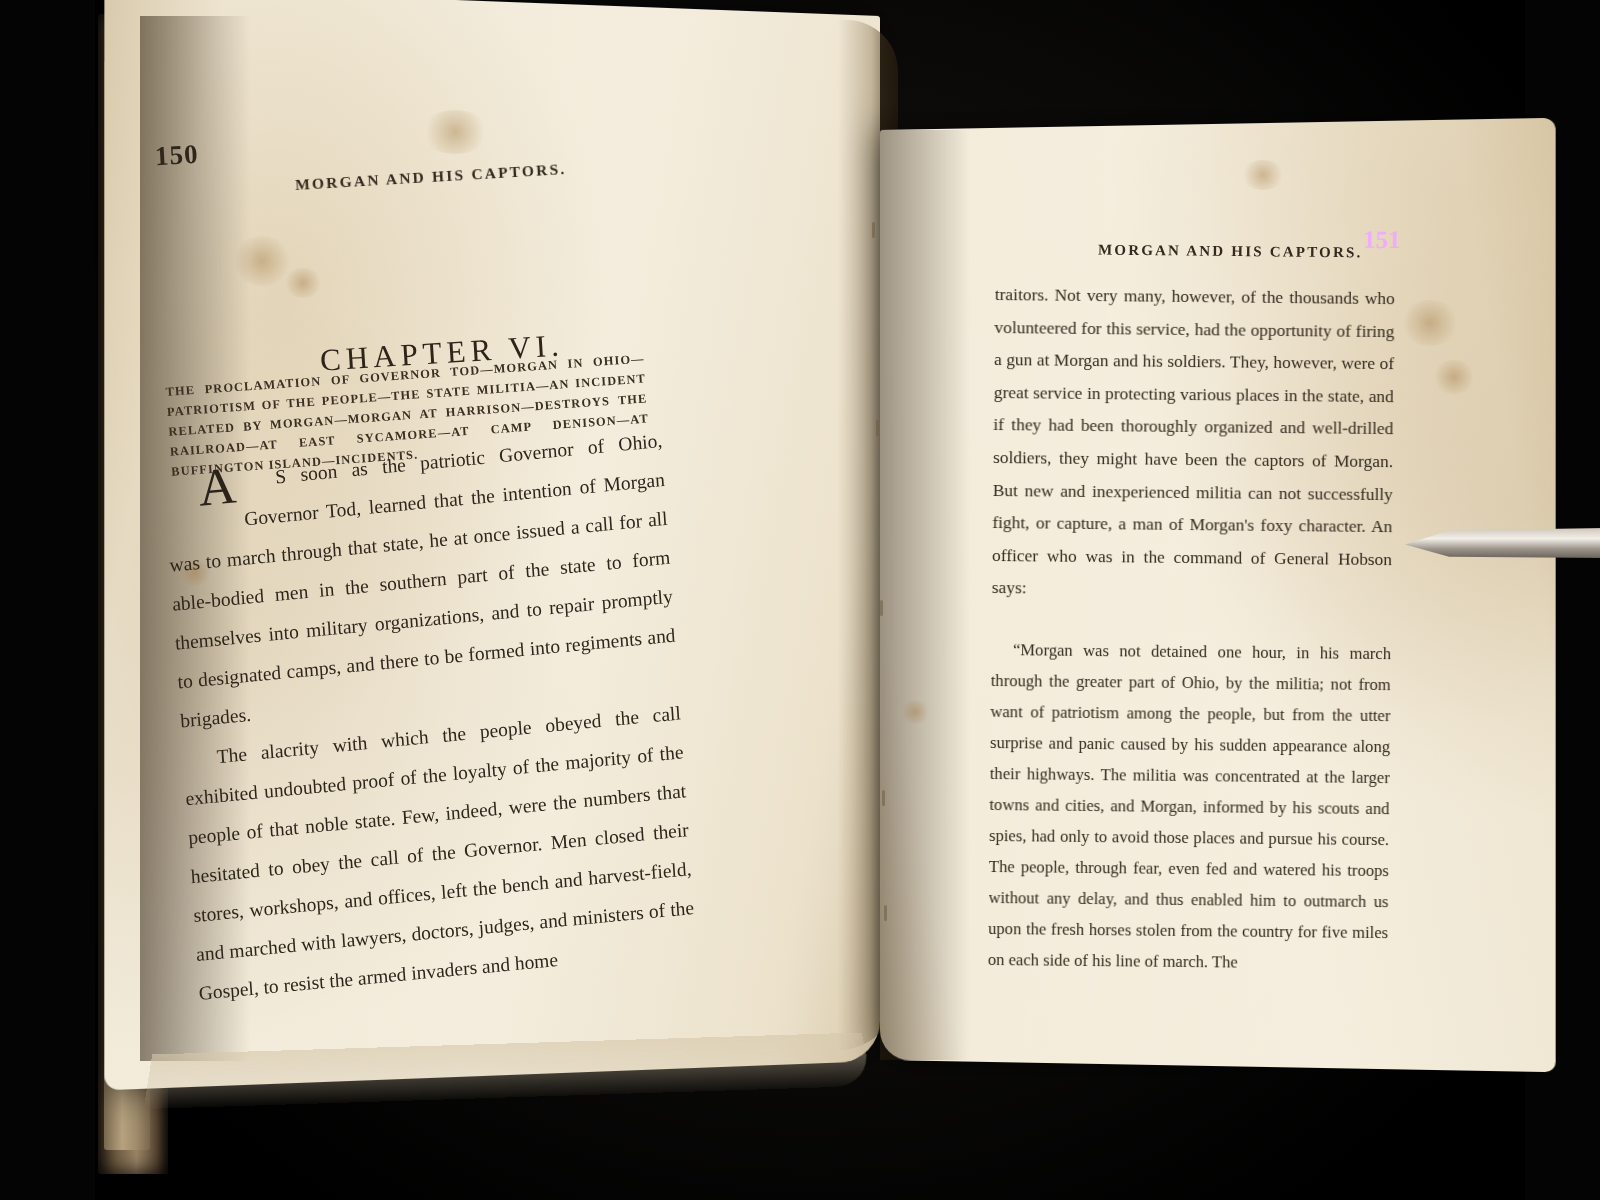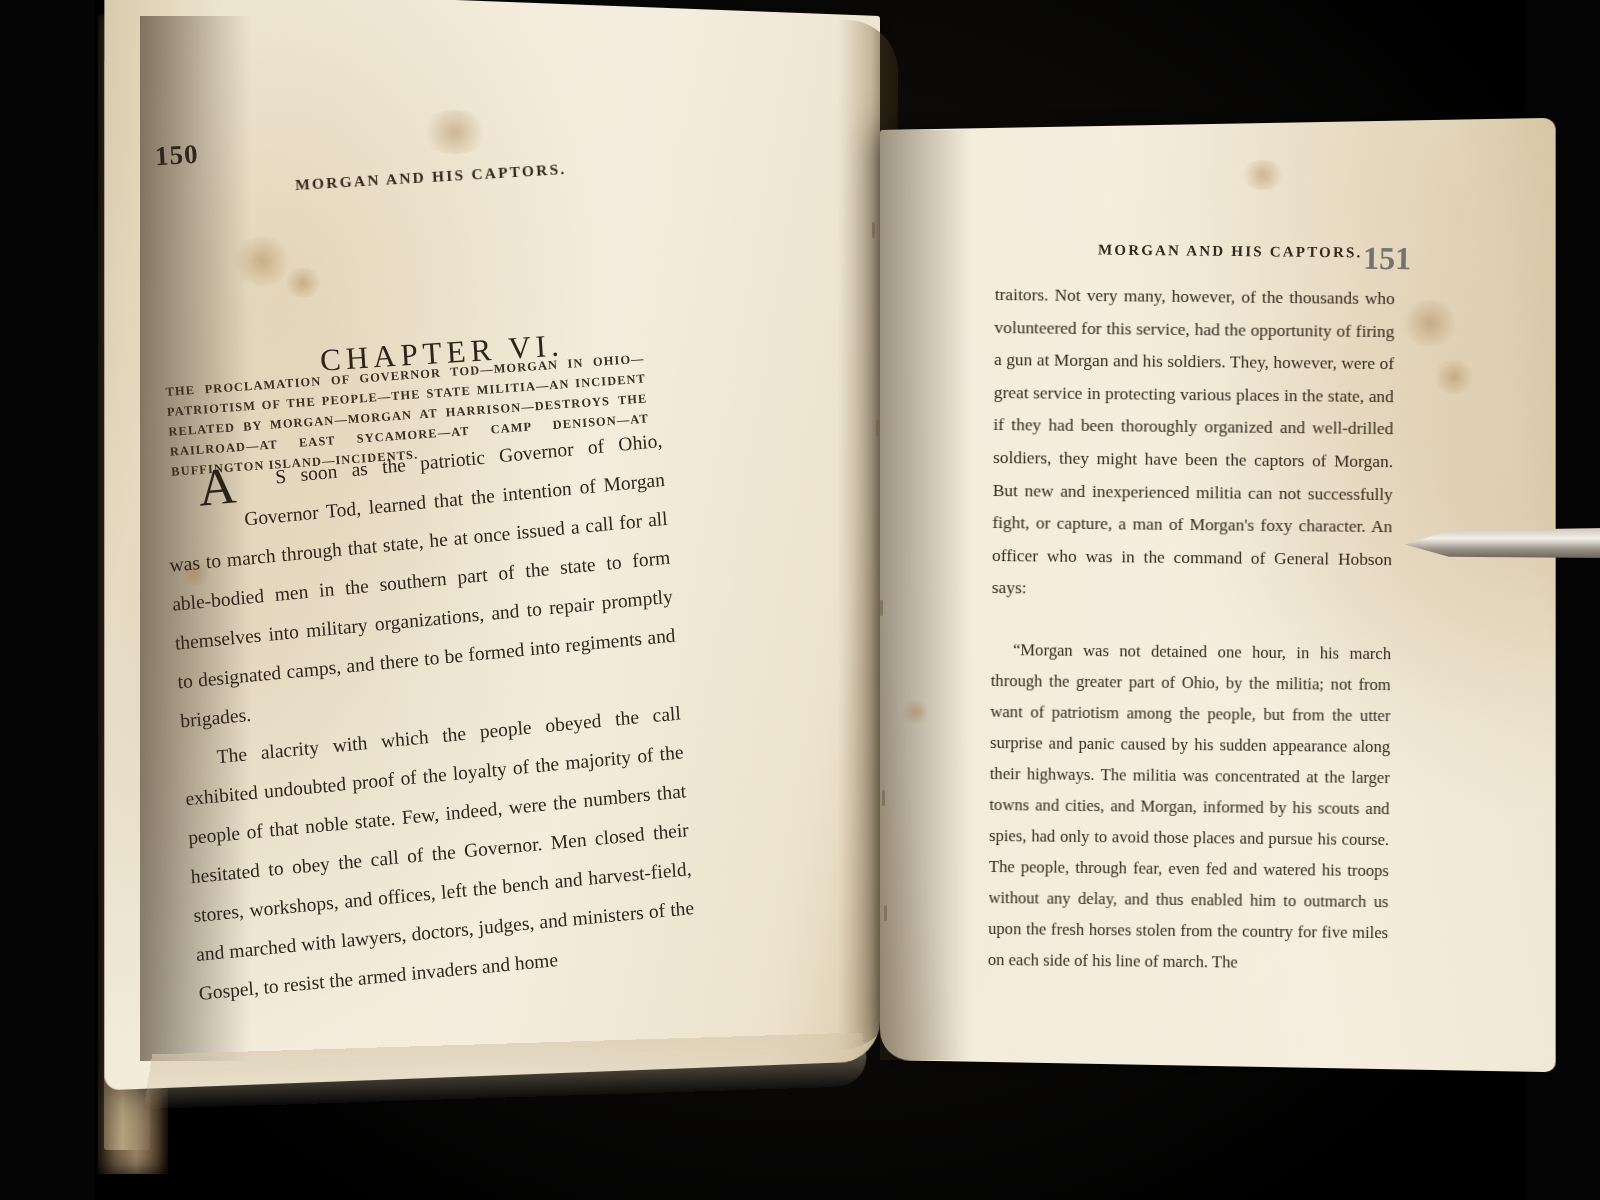--- a/index.html
+++ b/index.html
@@ -190,24 +190,24 @@
     line-height: 31px;
   }
   .runhead-right {
     position: absolute;
     left: 1098px; top: 243px;
     font-size: 15px;
     transform: rotate(0.6deg);
   }
   .folio-right {
     position: absolute;
-    left: 1363px; top: 240px;
-    font-size: 32px;
+    left: 1363px; top: 226px;
+    font-size: 25px;
     font-weight: bold;
-    color: #737373;
+    color: #f0abfc;
     transform: rotate(0.6deg);
   }
 
   
   .spot {
     position: absolute;
     border-radius: 50%;
     background: radial-gradient(circle, rgba(160,120,64,.42) 0%, rgba(160,120,64,0) 70%);
     pointer-events: none;
   }

